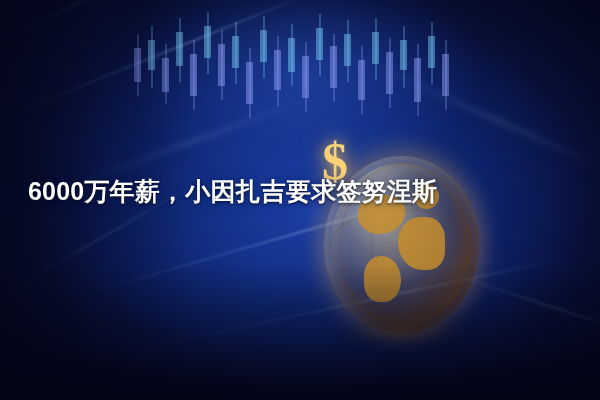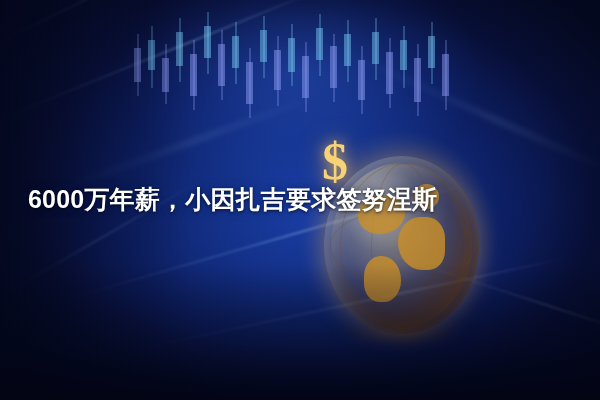--- a/index.html
+++ b/index.html
@@ -165,21 +165,21 @@
     box-sizing: border-box;
     color: #ffffff;
     font-family: "Liberation Sans", sans-serif;
     font-size: 25px;
     font-weight: bold;
     line-height: 39px;
     letter-spacing: 0.2px;
     text-shadow: 0 1px 3px rgba(0,0,0,0.65), 0 0 10px rgba(0,20,70,0.5);
   }
   .headline .line { display: block; white-space: nowrap; }
-  .headline .line.l2 { padding-left: 22px; margin-top: 8px; }
+  .headline .line.l2 { padding-left: 22px; }
 </style>
 </head>
 <body>
 
 <div id="stage">
 
   <div class="bg-base"></div>
   <div class="bg-topglow"></div>
 
   <div class="streaks" id="streaks">

